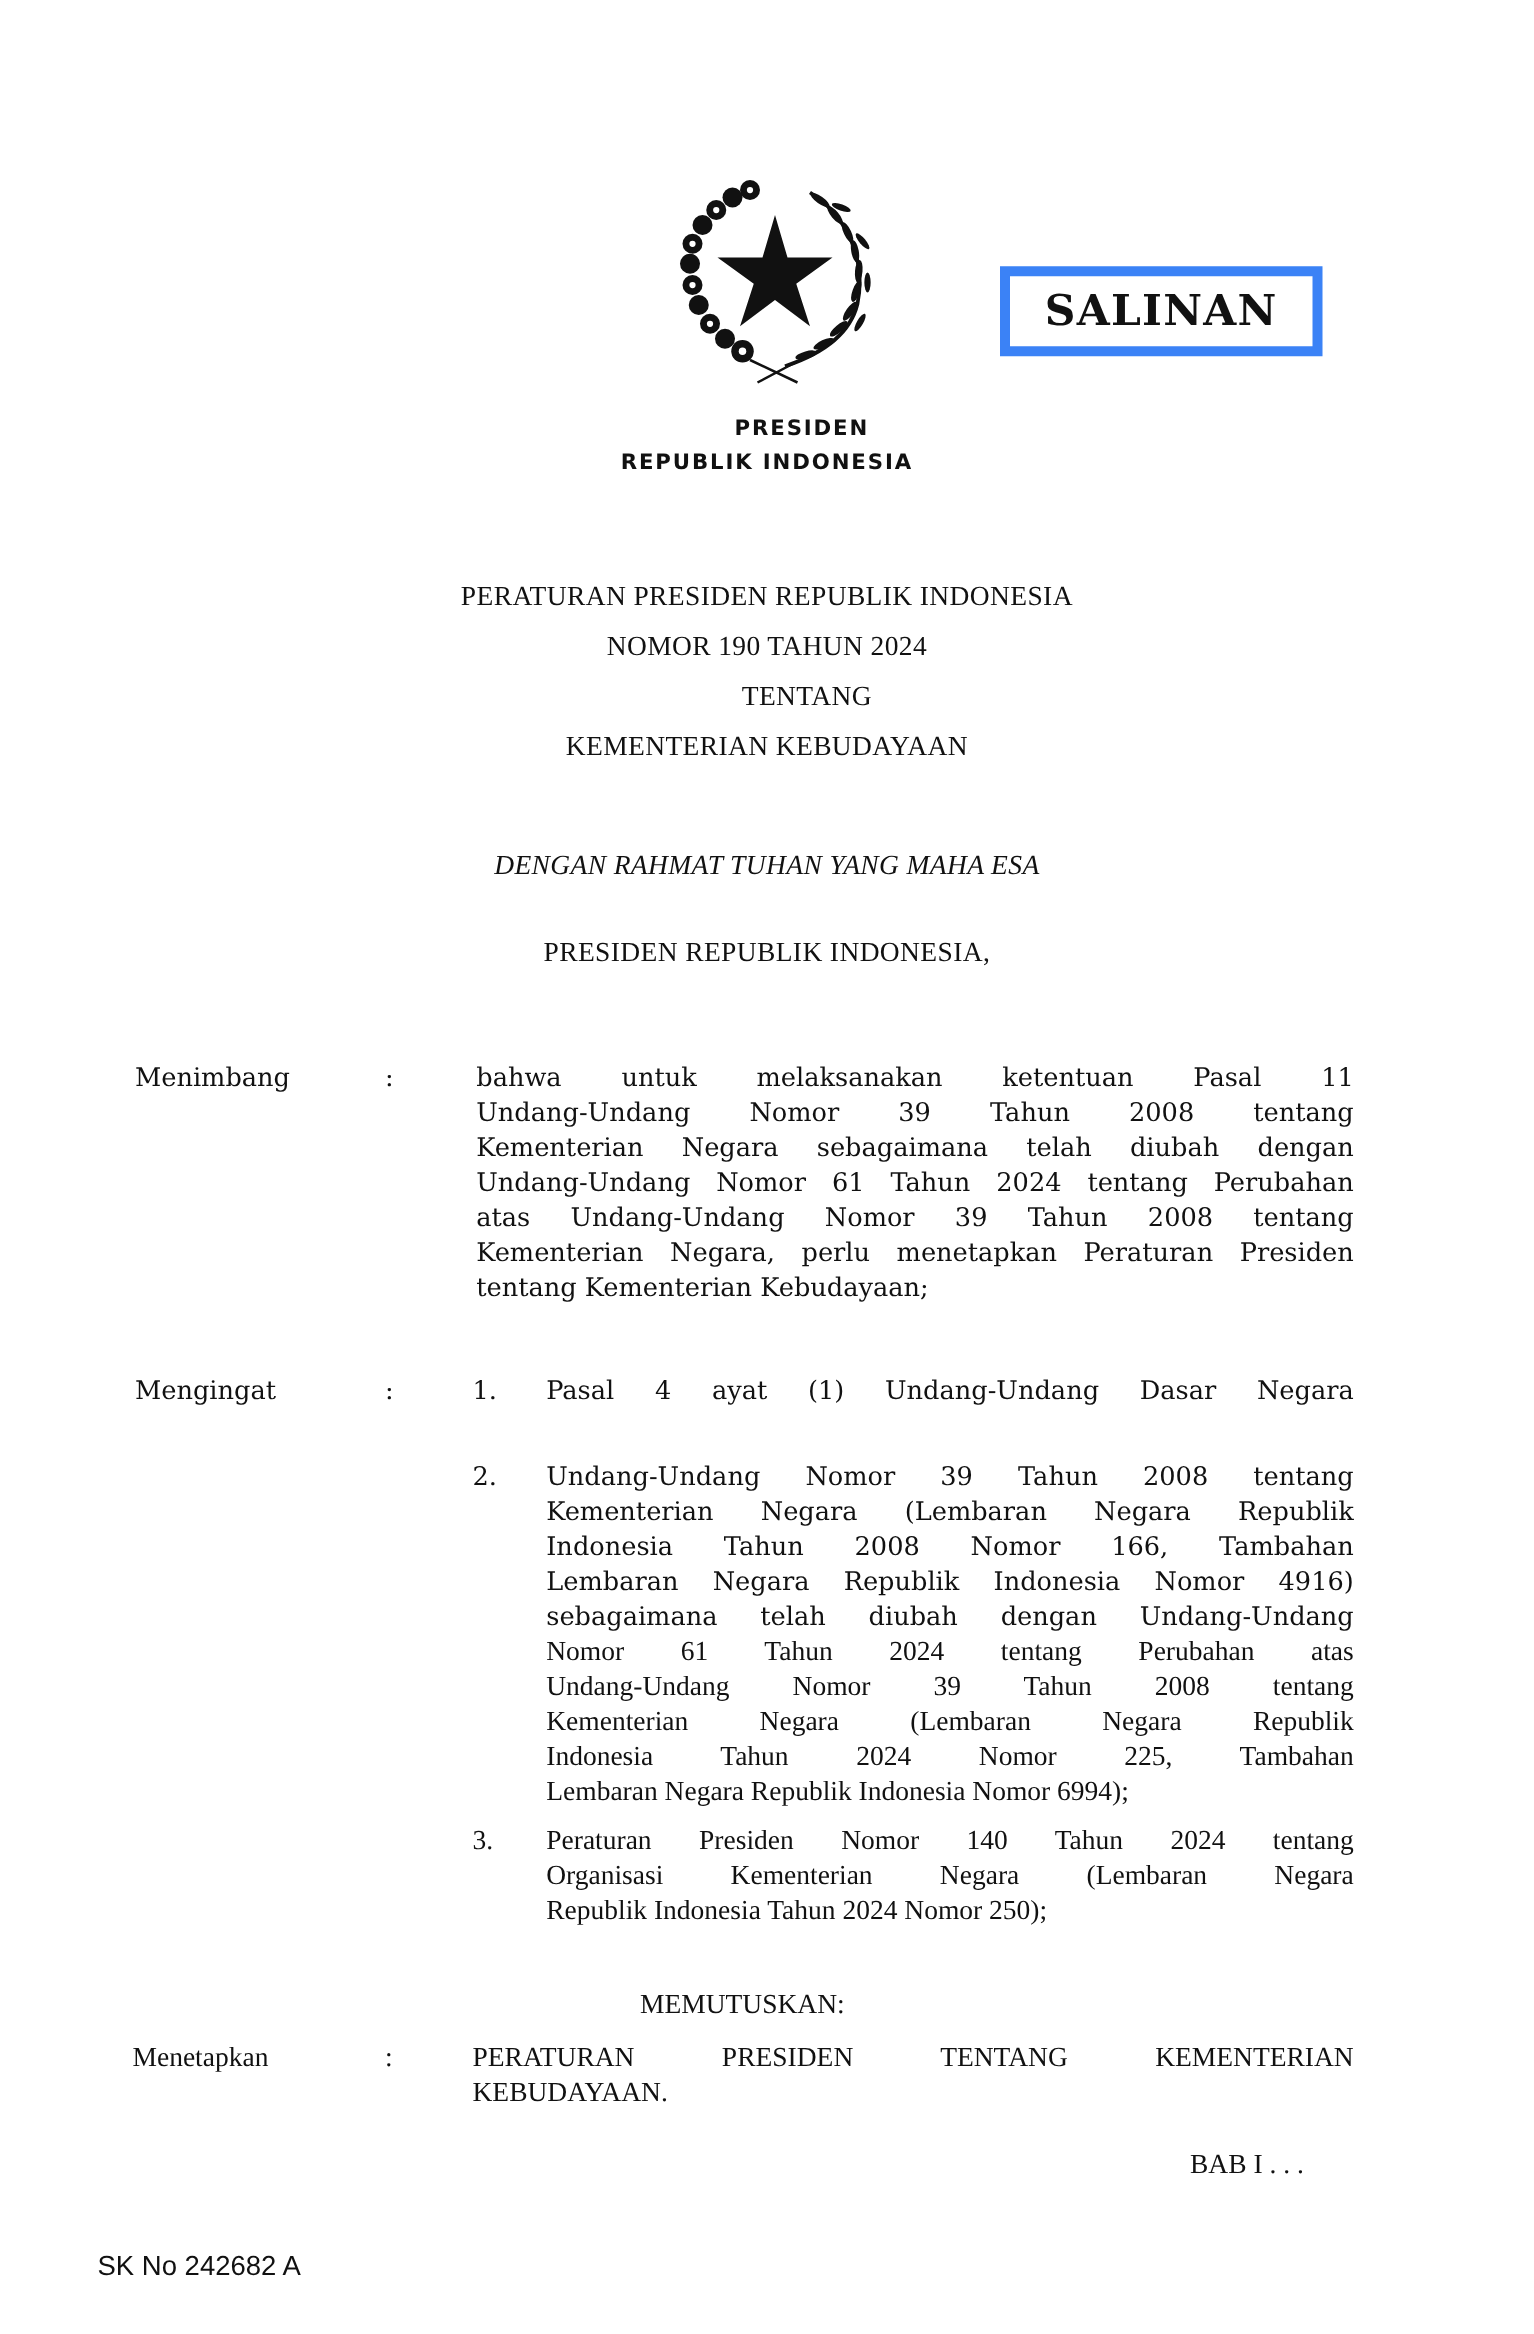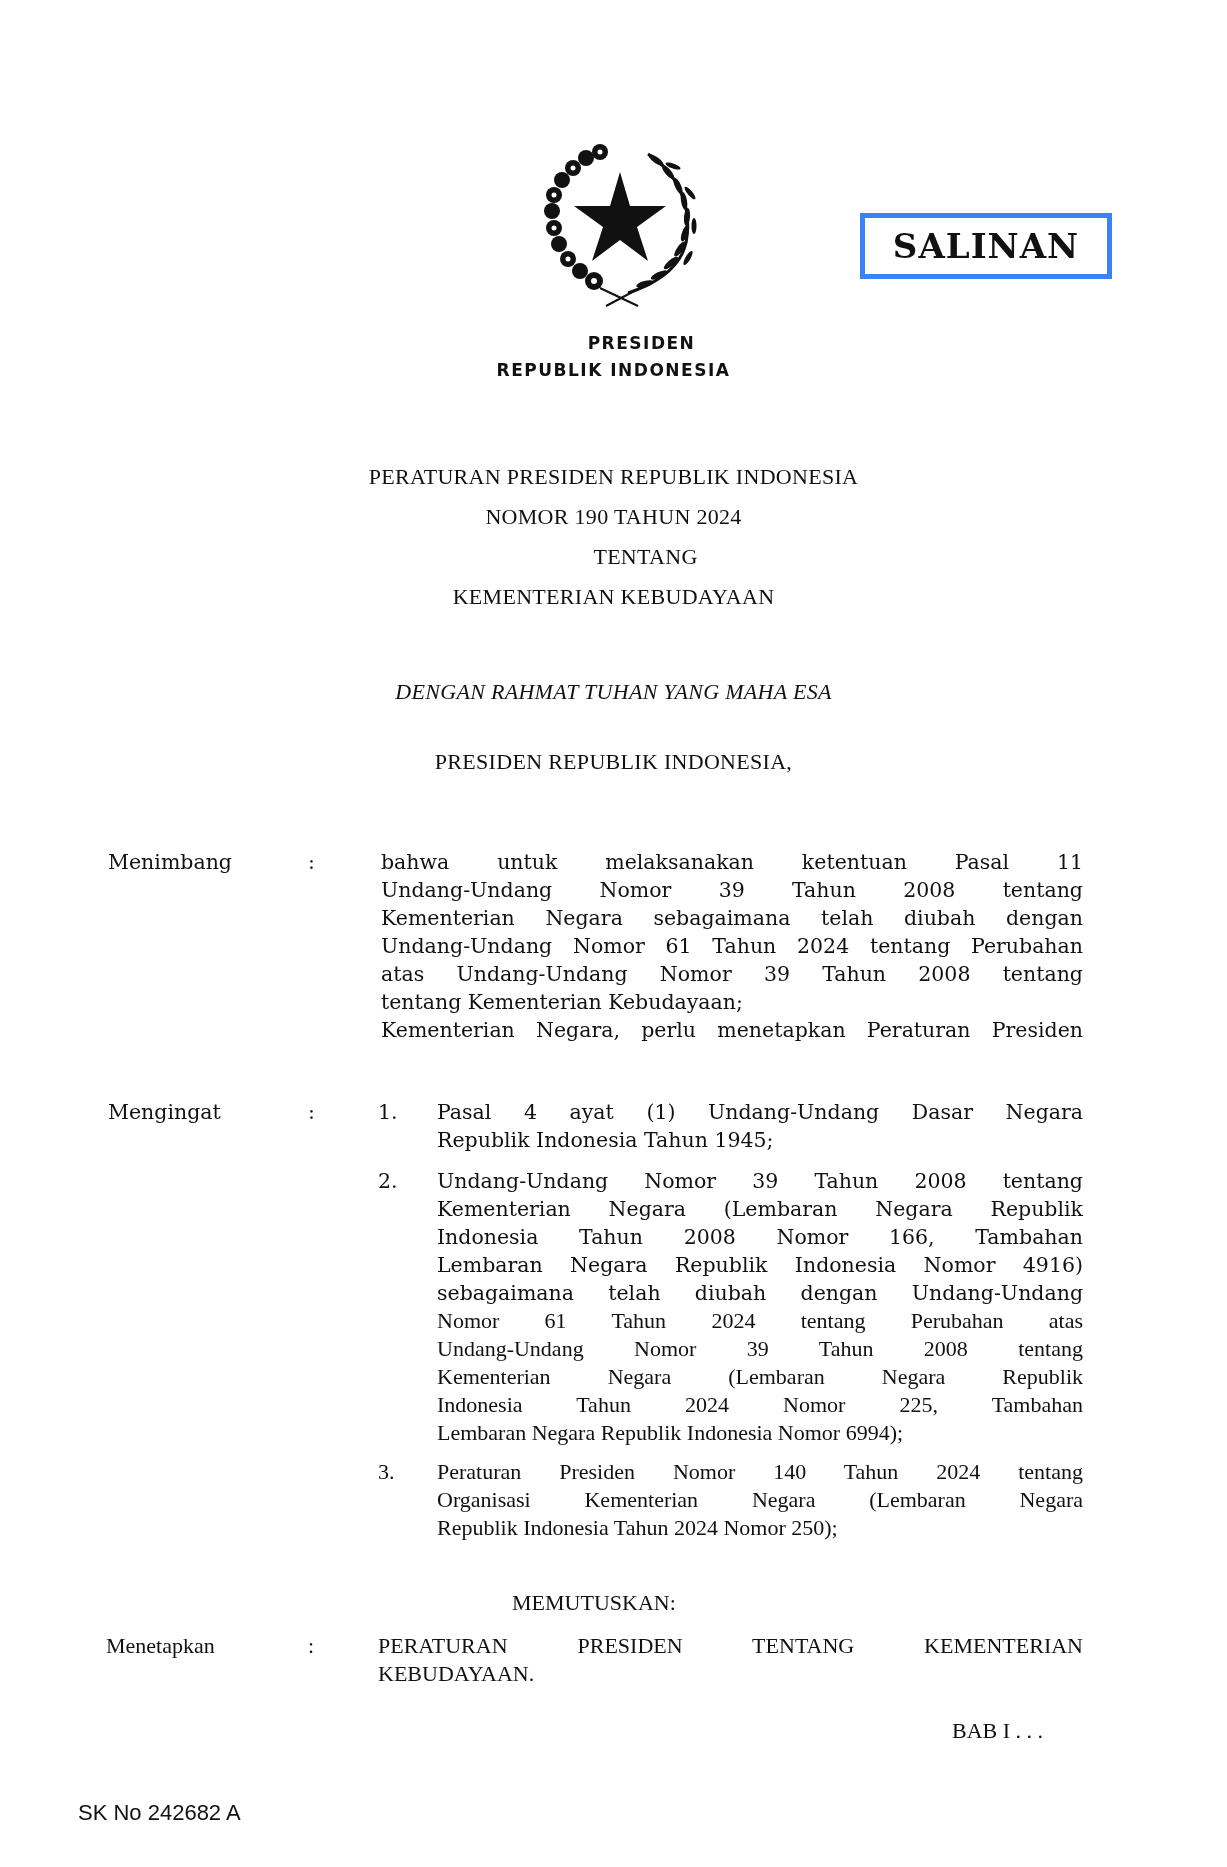--- a/index.html
+++ b/index.html
@@ -9,22 +9,22 @@
       color: #111111;
     }
     .abs { position: absolute; }
     .emblem { left: 528px; top: 138px; width: 180px; height: 172px; }
     .header-label {
       left: 0; width: 1227px; text-align: center;
       font-family: "DejaVu Sans", "Liberation Sans", sans-serif;
       font-weight: bold; font-size: 17px; letter-spacing: 1.5px;
     }
     .salinan-box {
-      left: 860px; top: 213px; width: 242px; height: 56px;
-      border: 5px solid #3b82f6; display: flex; align-items: center; justify-content: center;
+      left: 800px; top: 213px; width: 242px; height: 56px;
+      border: 8px solid #3b82f6; display: flex; align-items: center; justify-content: center;
     }
     .salinan-text {
       font-family: "DejaVu Serif", "Liberation Serif", serif;
       font-weight: bold; font-size: 34px; letter-spacing: 1px;
     }
     .center-line {
       left: 0; width: 1227px; text-align: center;
       font-family: "Liberation Serif", "DejaVu Serif", serif;
       font-size: 22px; letter-spacing: 0.3px;
     }
@@ -117,31 +117,30 @@
 <div class="abs center-line" style="top:749px;">PRESIDEN REPUBLIK INDONESIA,</div>
 
 <div class="abs body-text label" style="top:848px;">Menimbang</div>
 <div class="abs body-text colon" style="top:848px;">:</div>
 <div class="abs body-text para" style="left:381px; top:848px; width:702px;">
   <span class="ln">bahwa untuk melaksanakan ketentuan Pasal 11</span>
   <span class="ln">Undang-Undang Nomor 39 Tahun 2008 tentang</span>
   <span class="ln">Kementerian Negara sebagaimana telah diubah dengan</span>
   <span class="ln">Undang-Undang Nomor 61 Tahun 2024 tentang Perubahan</span>
   <span class="ln">atas Undang-Undang Nomor 39 Tahun 2008 tentang</span>
+  <span class="ln">Kementerian Negara, perlu menetapkan Peraturan Presiden</span>
   <span class="ln last">tentang Kementerian Kebudayaan;</span>
-  <span class="ln">Kementerian Negara, perlu menetapkan Peraturan Presiden</span>
 </div>
 
 <div class="abs body-text label" style="top:1098px;">Mengingat</div>
 <div class="abs body-text colon" style="top:1098px;">:</div>
 
 <div class="abs body-text" style="left:378px; top:1098px;">1.</div>
 <div class="abs body-text para" style="left:437px; top:1098px; width:646px;">
   <span class="ln">Pasal 4 ayat (1) Undang-Undang Dasar Negara</span>
-  <span class="ln last">Republik Indonesia Tahun 1945;</span>
 </div>
 
 <div class="abs body-text" style="left:378px; top:1167px;">2.</div>
 <div class="abs body-text para" style="left:437px; top:1167px; width:646px;">
   <span class="ln">Undang-Undang Nomor 39 Tahun 2008 tentang</span>
   <span class="ln">Kementerian Negara (Lembaran Negara Republik</span>
   <span class="ln">Indonesia Tahun 2008 Nomor 166, Tambahan</span>
   <span class="ln">Lembaran Negara Republik Indonesia Nomor 4916)</span>
   <span class="ln">sebagaimana telah diubah dengan Undang-Undang</span>
   <span class="ln cond">Nomor 61 Tahun 2024 tentang Perubahan atas</span>

